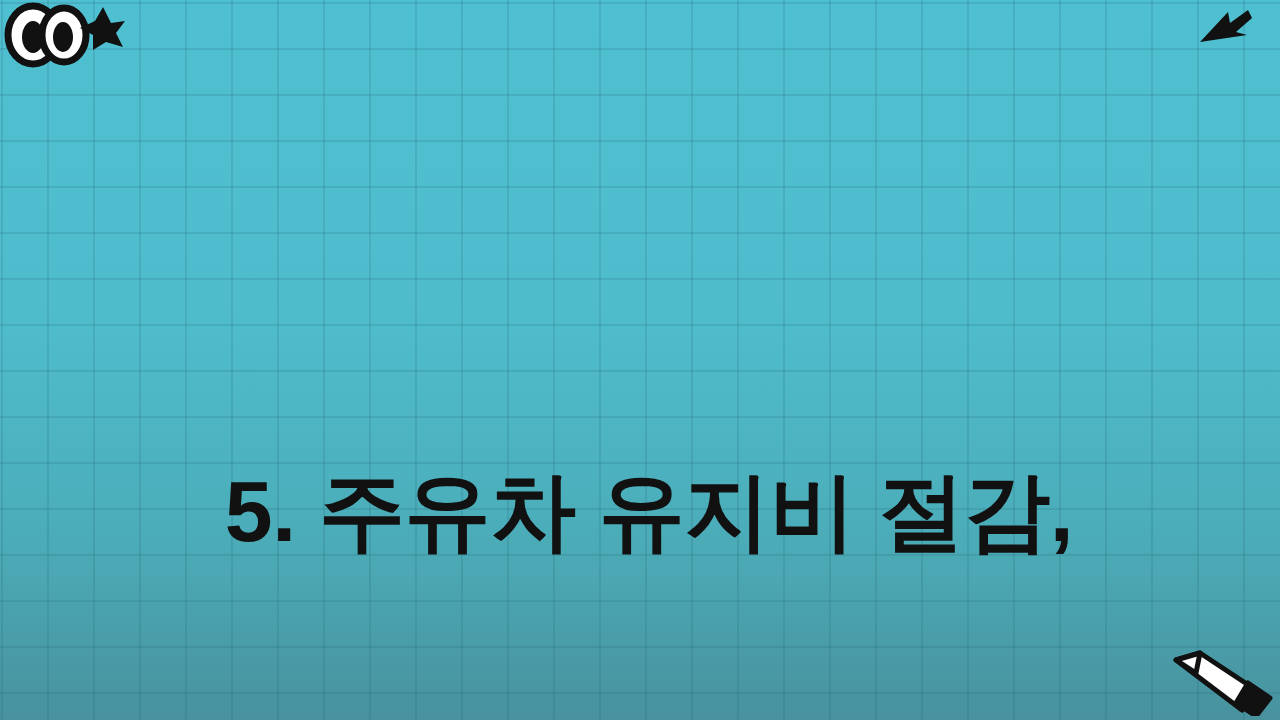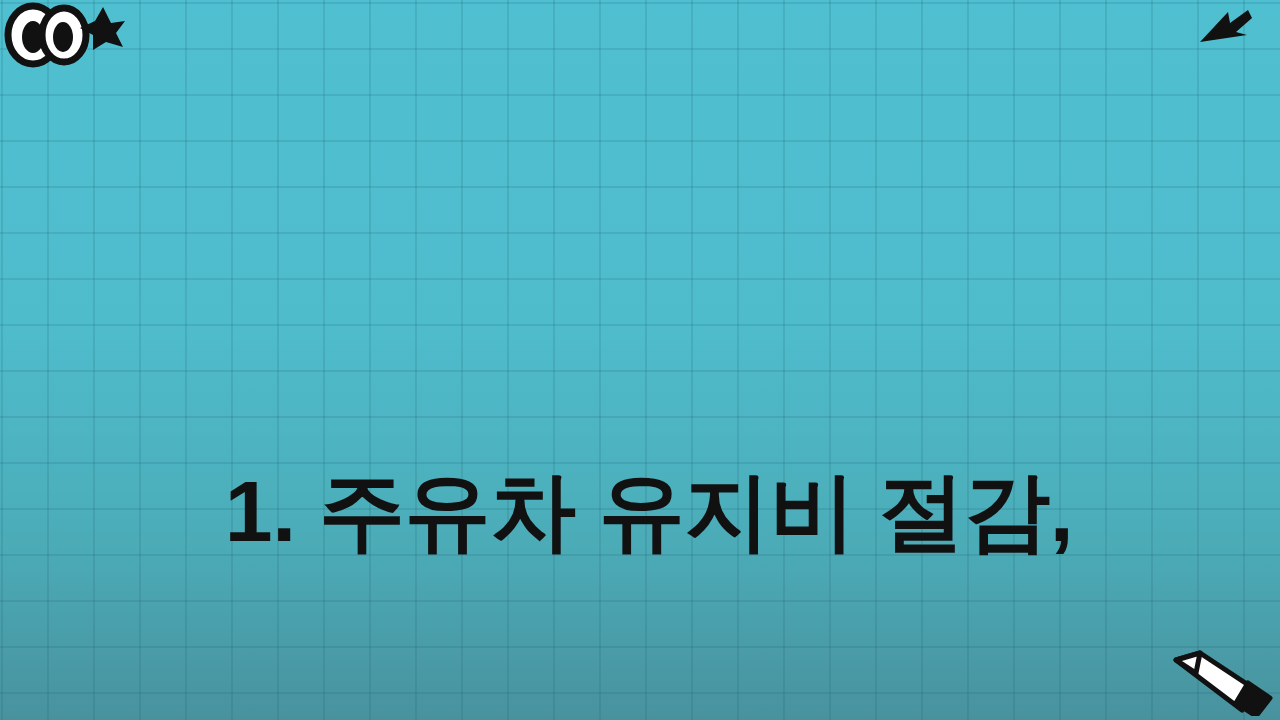--- a/index.html
+++ b/index.html
@@ -121,17 +121,17 @@
     <svg viewBox="0 0 106 76" width="106" height="76" aria-hidden="true">
       <g stroke="#111111" stroke-width="5" stroke-linejoin="round">
         <path d="M6 20 L30 13 L86 50 L72 70 Z" fill="#ffffff"></path>
         <path d="M6 20 L26 33 L30 13 Z" fill="#ffffff"></path>
         <path d="M78 43 L100 58 L86 76 L66 63 Z" fill="#111111"></path>
       </g>
     </svg>
   </div>
 
   <div id="headline">
-    <span class="line line-1">1. 주유차 유지비 절감,</span>
+    <span class="line line-1">5. 주유차 유지비 절감,</span>
     
   </div>
 
 </div>
 
 </body></html>

